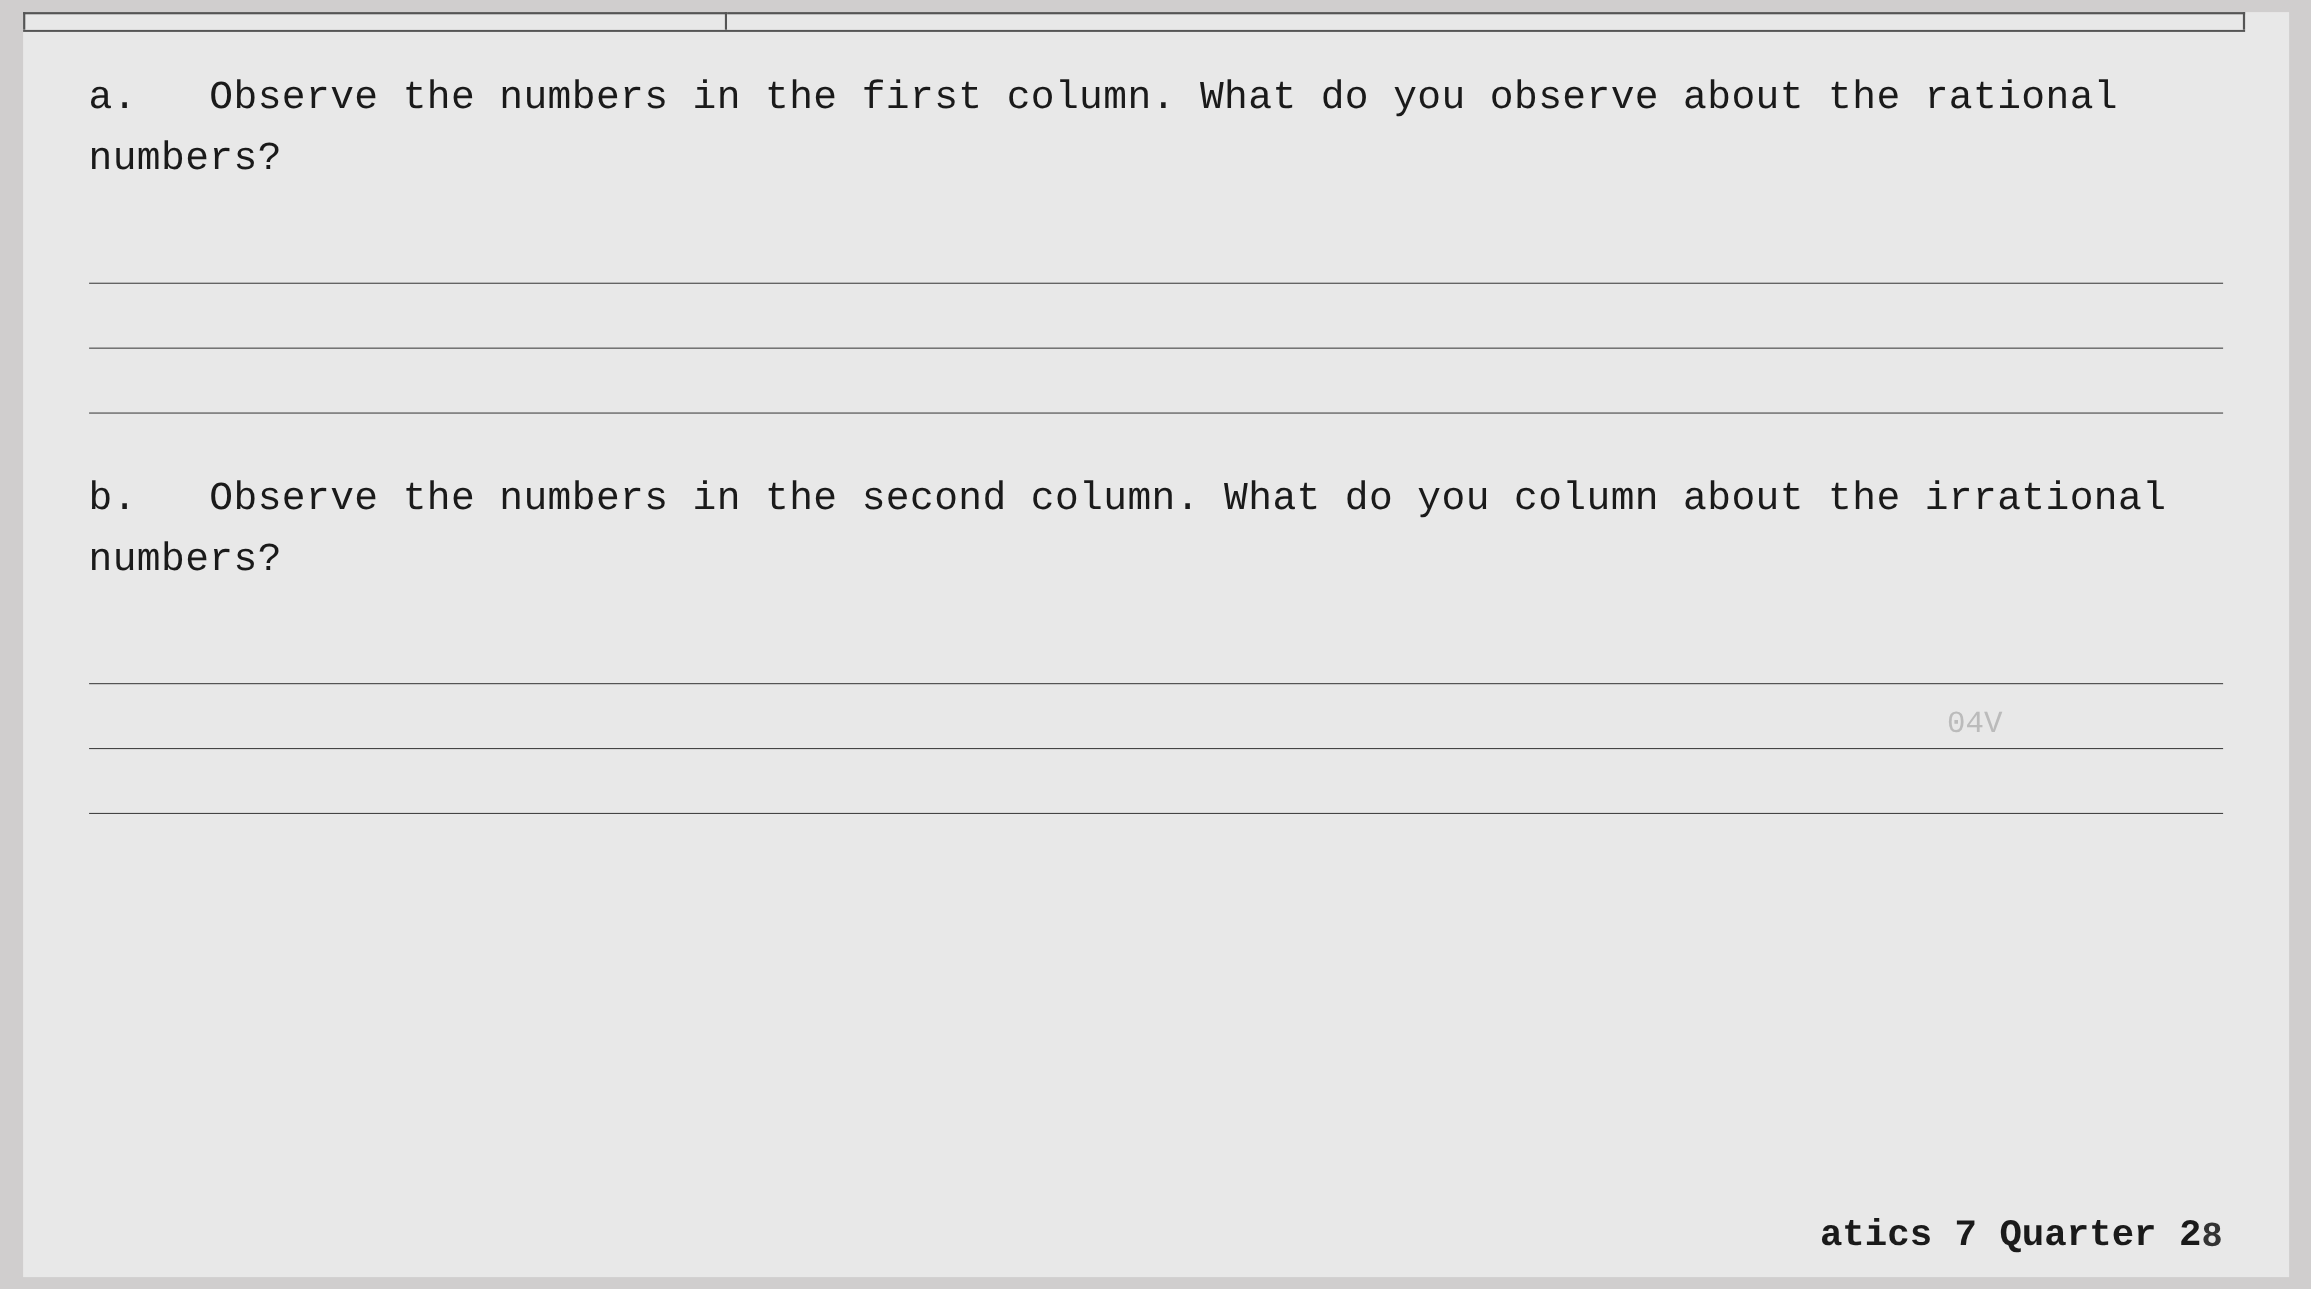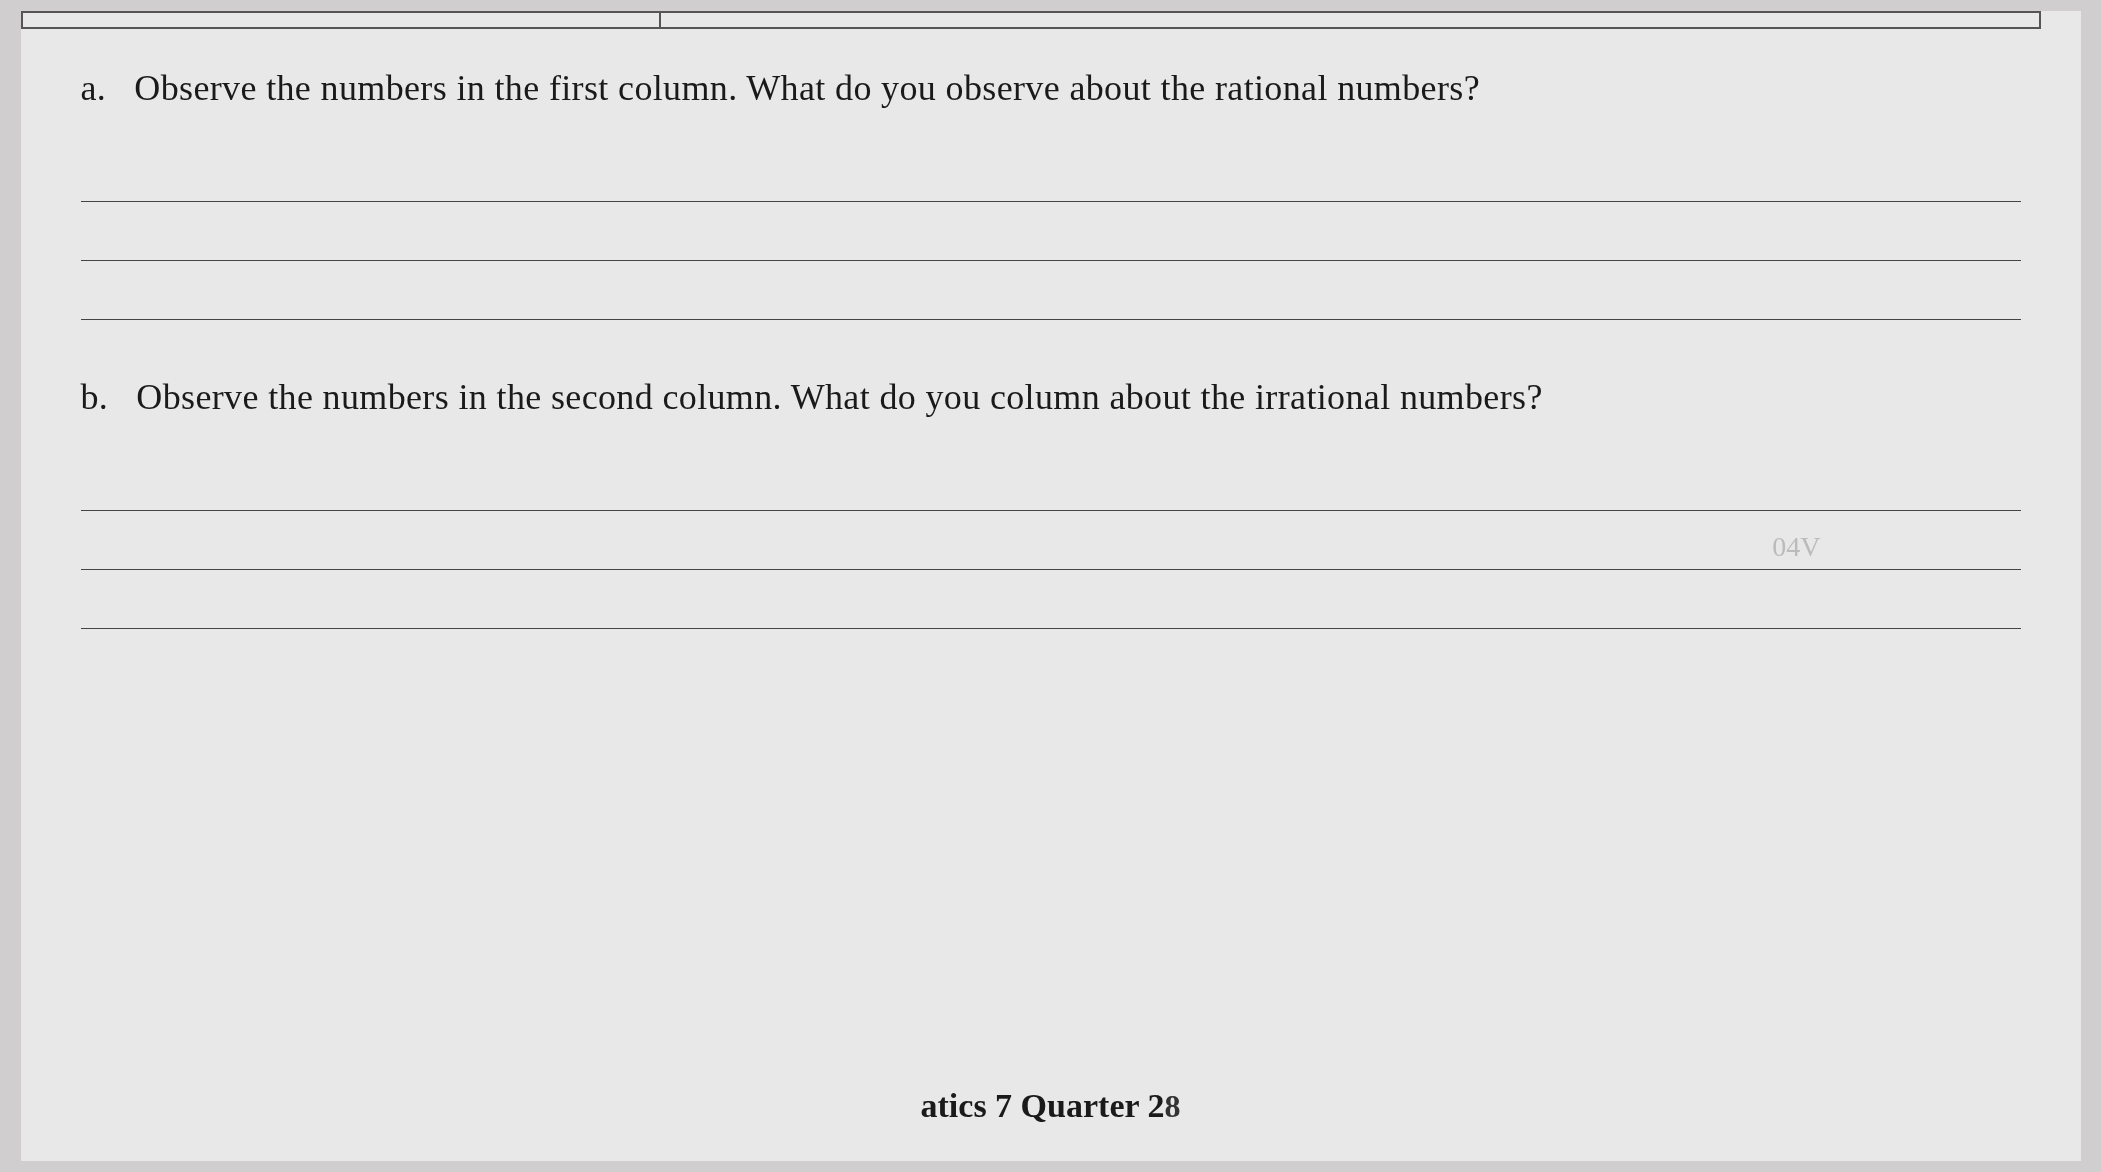--- a/index.html
+++ b/index.html
@@ -18,20 +18,21 @@
       font-family: 'Times New Roman', Times, serif;
     }
 
     .page {
       width: 2060px;
       height: 1150px;
       background: #e8e8e8;
       position: relative;
       padding: 20px 60px 40px 60px;
       overflow: hidden;
+      font-family: Liberation Mono, monospace;
     }
 
     .top-border {
       position: absolute;
       top: 0;
       left: 0;
       right: 40px;
       height: 18px;
       border-bottom: 2px solid #555;
       display: flex;
@@ -79,26 +80,26 @@
 
     .answer-line {
       border-bottom: 1.5px solid #444;
       height: 55px;
       margin-bottom: 4px;
       width: 100%;
     }
 
     .footer {
       position: absolute;
-      bottom: 36px;
+      bottom: 18px;
       left: 60px;
       right: 60px;
       display: flex;
       align-items: center;
-      justify-content: center;
+      justify-content: flex-end;
     }
 
     .footer-text {
       font-size: 34px;
       font-weight: bold;
       color: #1a1a1a;
     }
 
     .footer-page {
       font-size: 30px;

